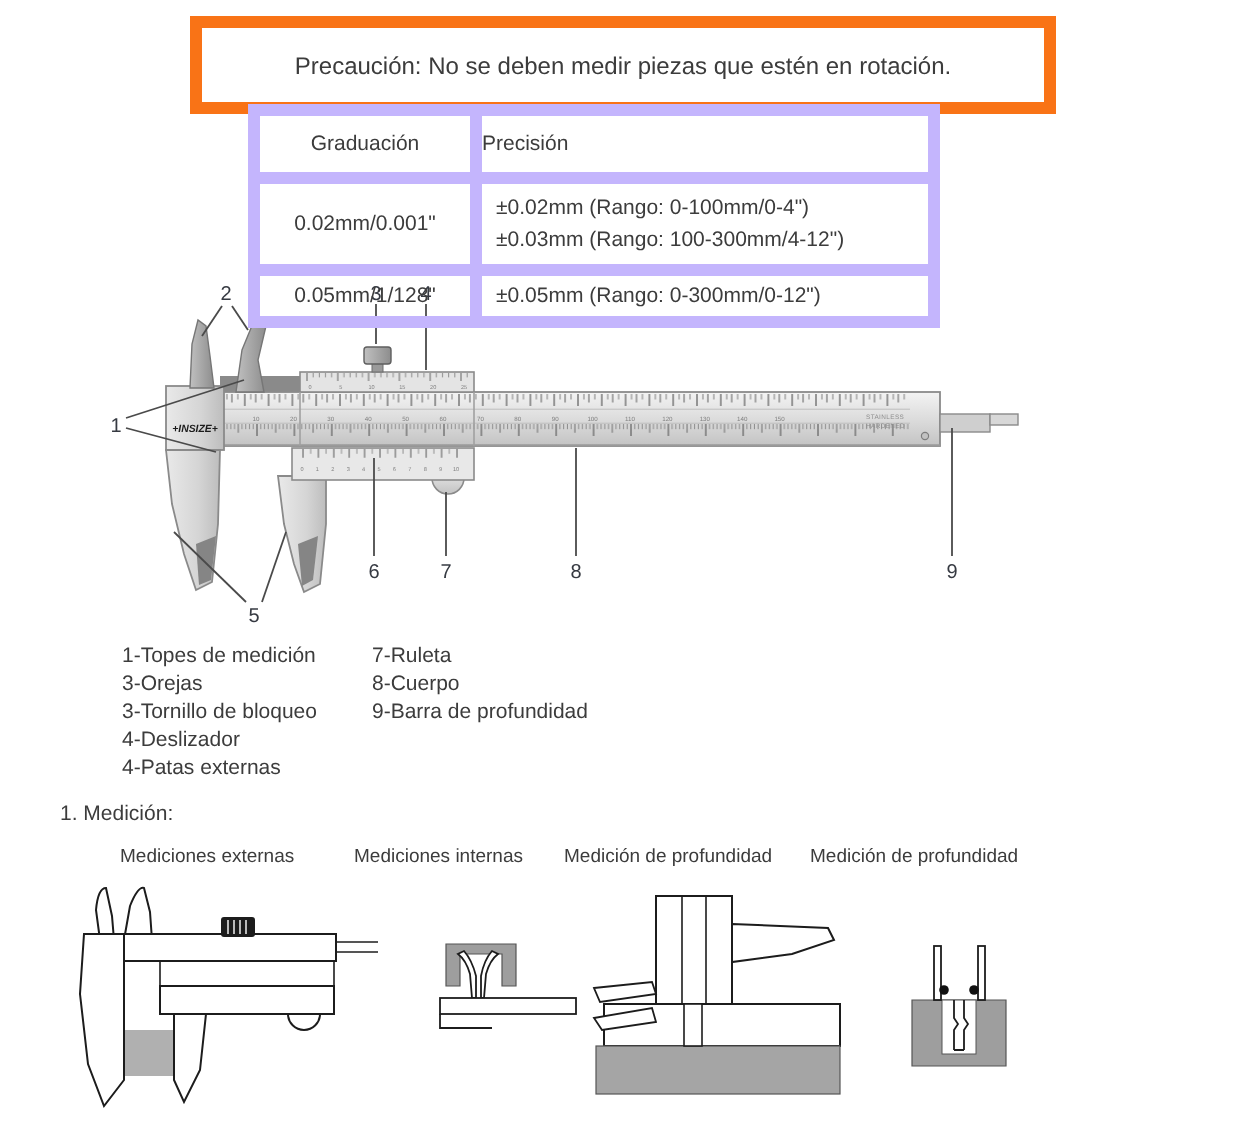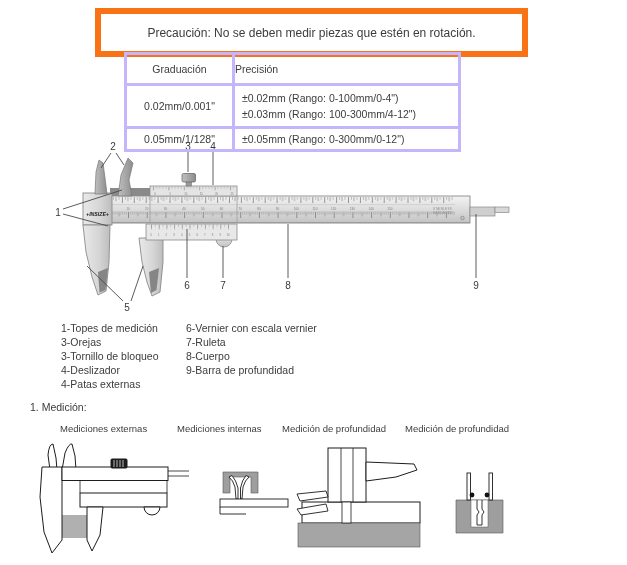--- a/index.html
+++ b/index.html
@@ -9,21 +9,21 @@
   }
   .abs{position:absolute;}
   
   .caution{
     left:95px;top:8px;width:421px;height:37px;
     border:6px solid #f97316;display:flex;align-items:center;justify-content:center;
     font-size:12px;color:#3c3c3c;
   }
   
   .spec{left:124px;top:52px;border-collapse:collapse;font-size:10.5px;color:#3c3c3c;}
-  .spec td,.spec th{border:3px solid #c4b5fd;font-weight:normal;padding:4px;}
+  .spec td,.spec th{border:6px solid #c4b5fd;font-weight:normal;padding:4px;}
   .spec th{height:20px;text-align:center;}
   .spec .c1{width:97px;text-align:center;}
   .spec .c2{width:212px;text-align:left;padding-left:7px;}
   .spec .r1{height:39px;}
   .spec .r2{height:21px;}
   .spec .c2 div{line-height:16px;}
   
   svg.fig{left:0;top:0;width:627px;height:565px;}
   
   .legend{top:321px;font-size:10.5px;line-height:14px;color:#3c3c3c;}
@@ -271,21 +271,20 @@
     </table>
 
   <div class="legend colL abs">
     <div>1-Topes de medición</div>
     <div>3-Orejas</div>
     <div>3-Tornillo de bloqueo</div>
     <div>4-Deslizador</div>
     <div>4-Patas externas</div>
   </div>
   <div class="legend colR abs">
-    <div>6-Vernier con escala vernier</div>
     <div>7-Ruleta</div>
     <div>8-Cuerpo</div>
     <div>9-Barra de profundidad</div>
   </div>
 
   <div class="medicion abs">1. Medición:</div>
   <div class="dlabel abs" style="left:60px;">Mediciones externas</div>
   <div class="dlabel abs" style="left:177px;">Mediciones internas</div>
   <div class="dlabel abs" style="left:282px;">Medición de profundidad</div>
   <div class="dlabel abs" style="left:405px;">Medición de profundidad</div>

